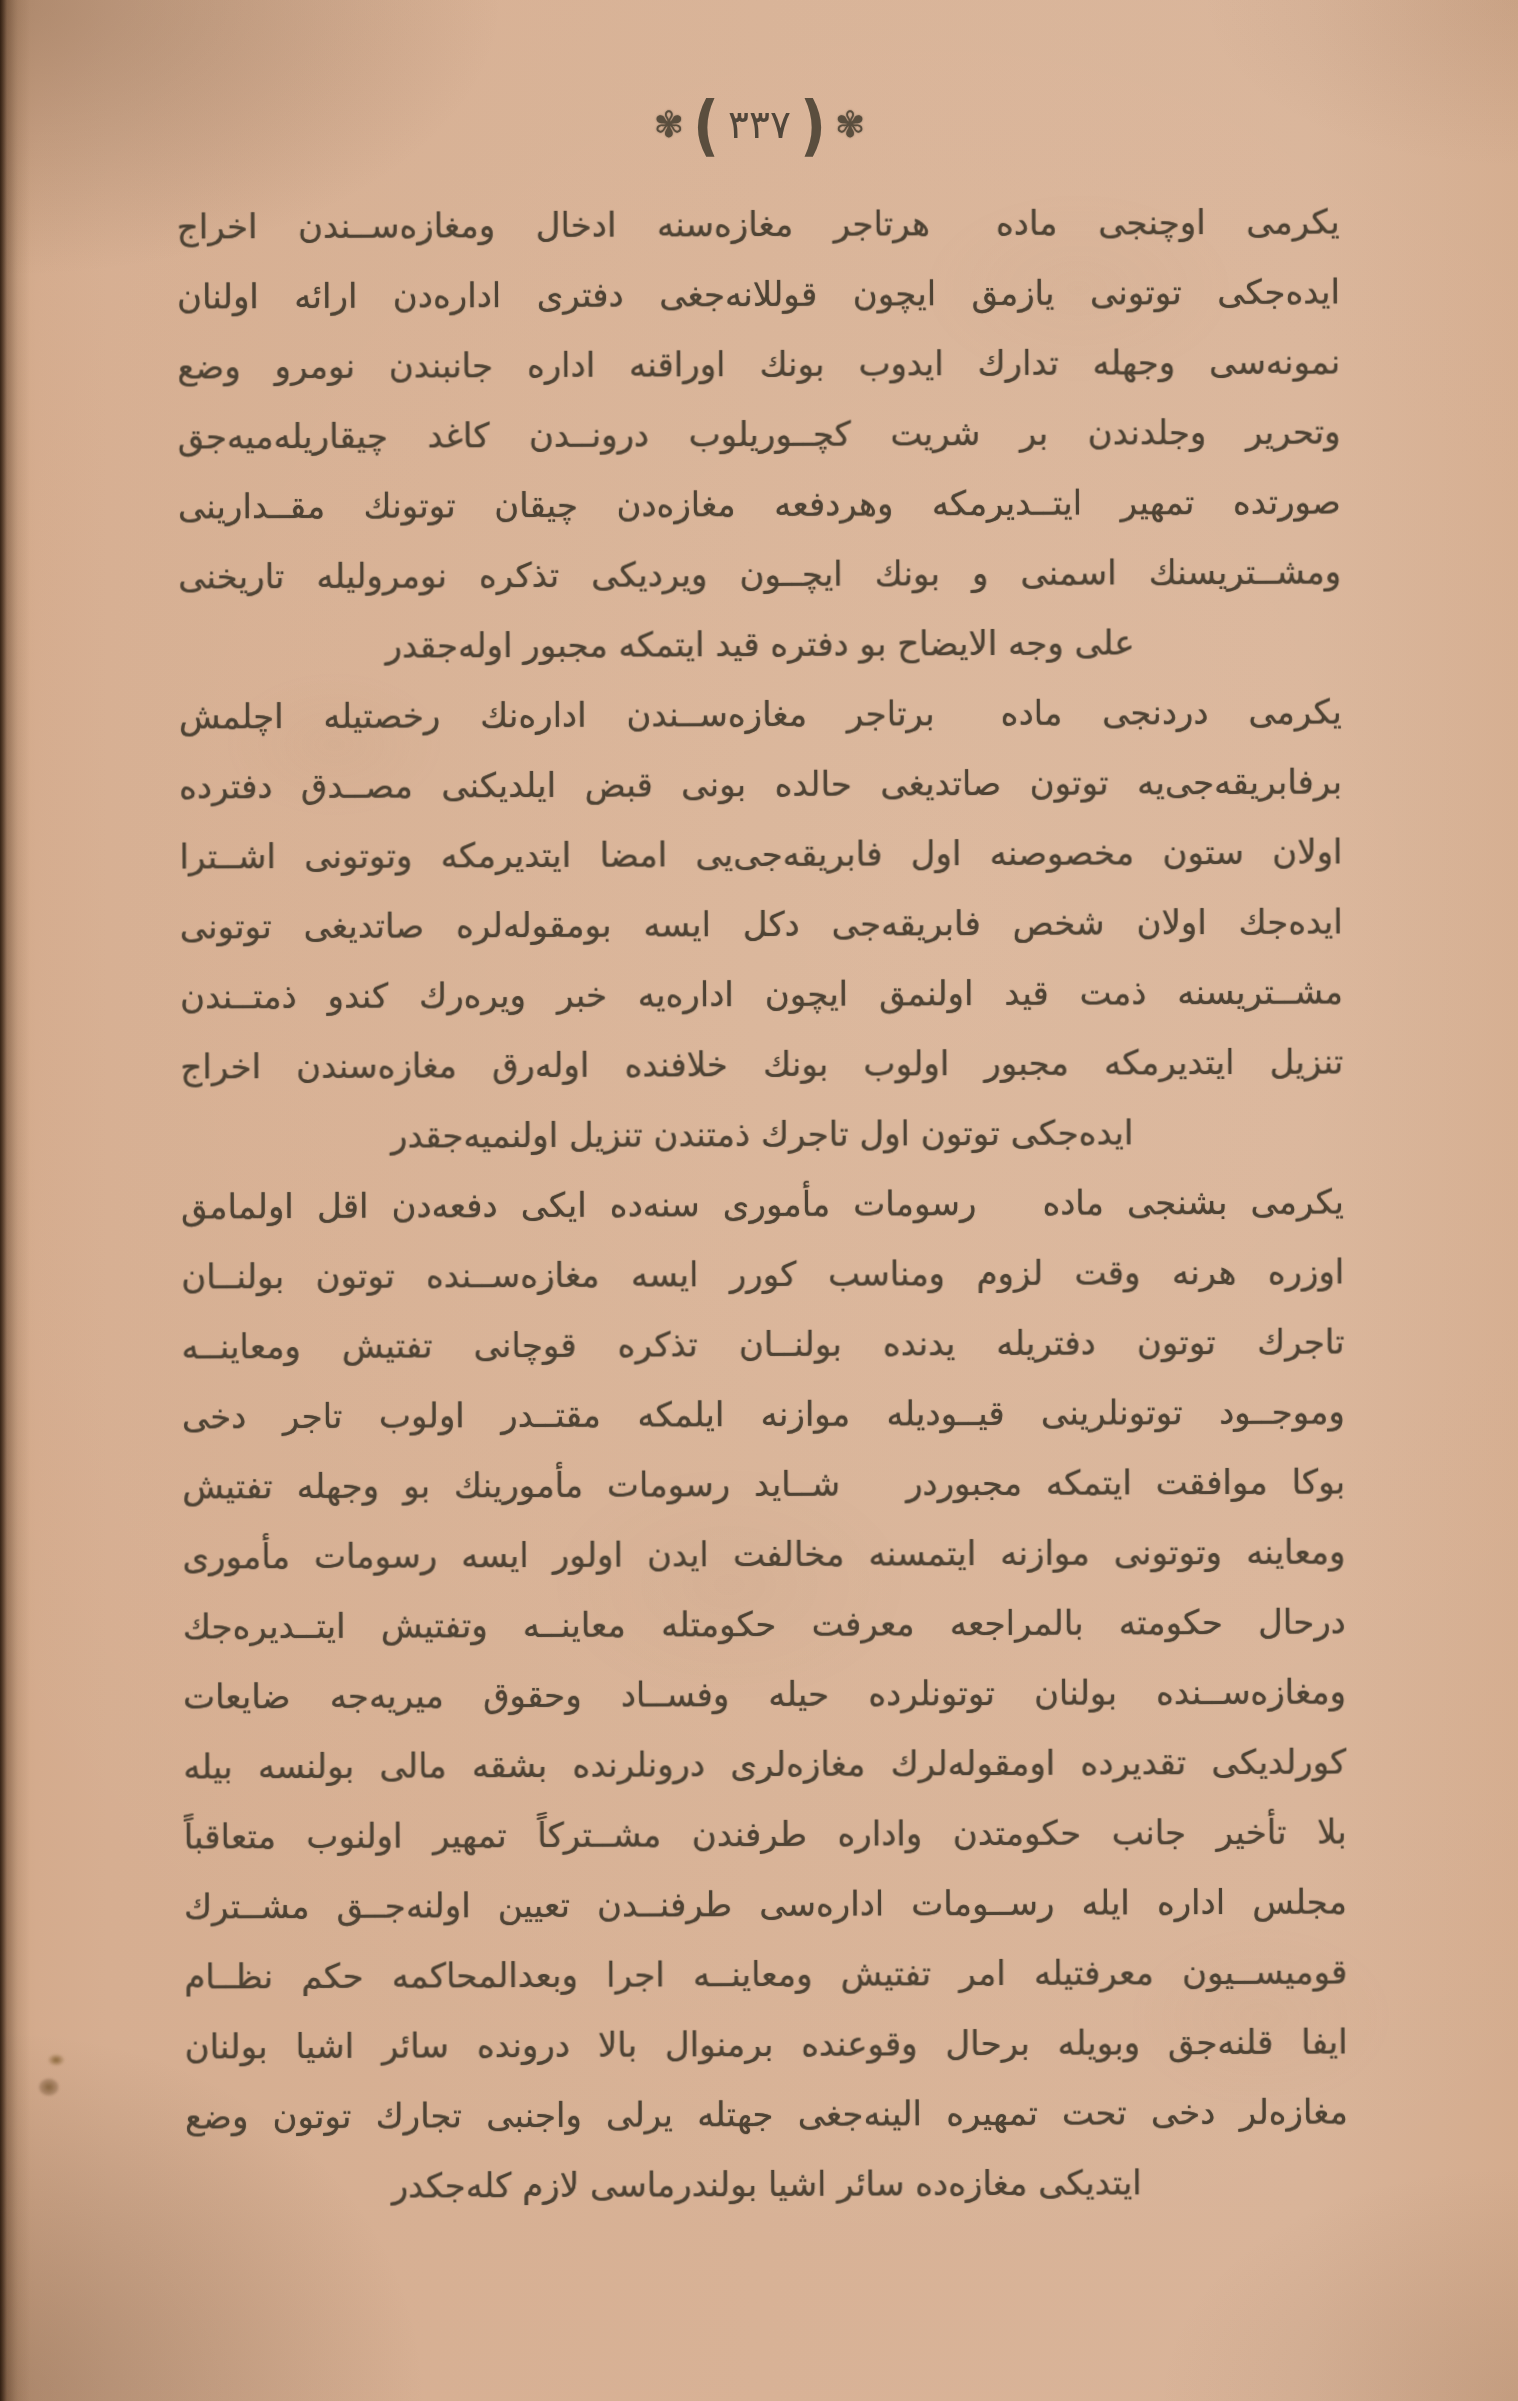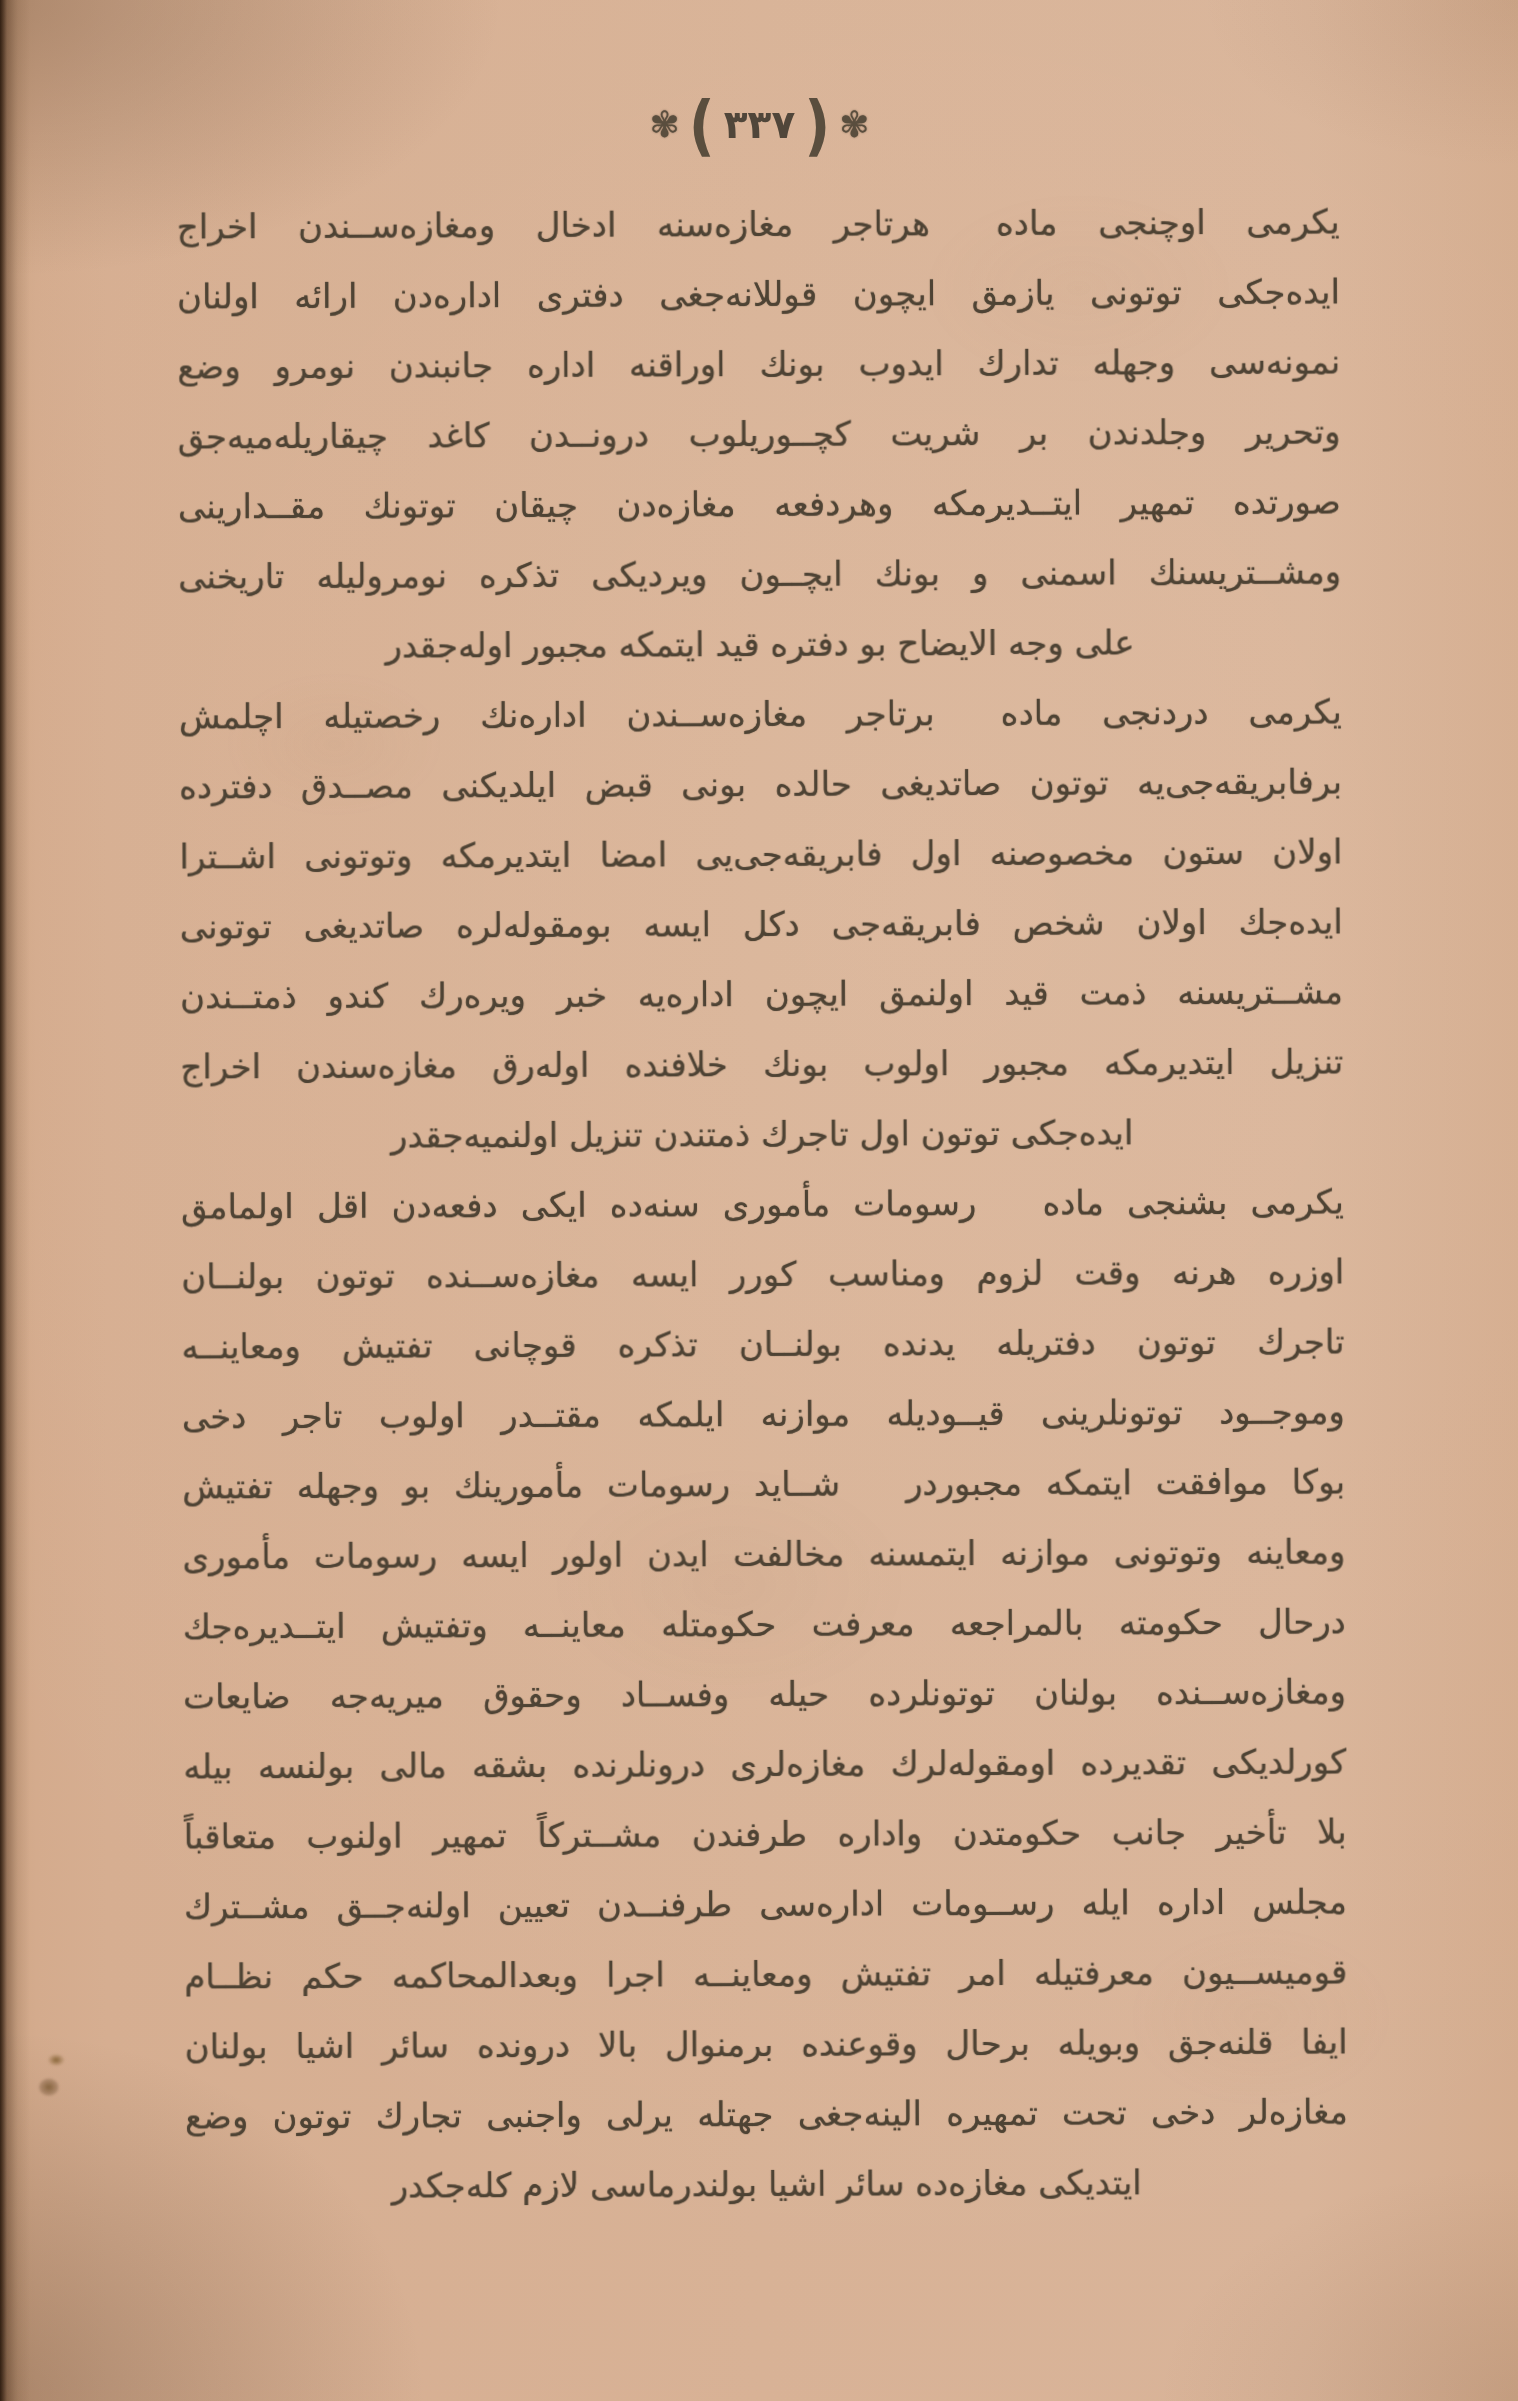--- a/index.html
+++ b/index.html
@@ -40,21 +40,21 @@
     filter:blur(0.9px);
   }
   .header{
     position:absolute;top:105px;left:0;right:0;
     text-align:center;color:#564a3a;
     filter:blur(0.4px);
   }
   .header .inner{display:inline-flex;align-items:center;gap:9px;direction:rtl;}
   .rosette{font-size:36px;line-height:36px;color:#5a4e3e;text-shadow:0 0 1.8px rgba(70,58,44,.7);}
   .crescent{font-size:57px;line-height:36px;font-weight:bold;color:#5a4e3e;transform:scaleY(1.15);}
-  .page-num{font-size:39px;line-height:39px;font-weight:bold;letter-spacing:5.4px;color:#50463a;}
+  .page-num{font-size:39px;line-height:39px;font-weight:normal;letter-spacing:5.4px;color:#50463a;}
   .text-block{
     position:absolute;top:189px;right:175px;width:1163px;
     direction:rtl;
     color:#4e4334;
     transform:rotate(-0.25deg);
     text-shadow:0 0 1.1px rgba(78,67,52,0.75);
     filter:blur(0.3px);
   }
   .line{
     height:70px;line-height:70px;font-size:34px;

